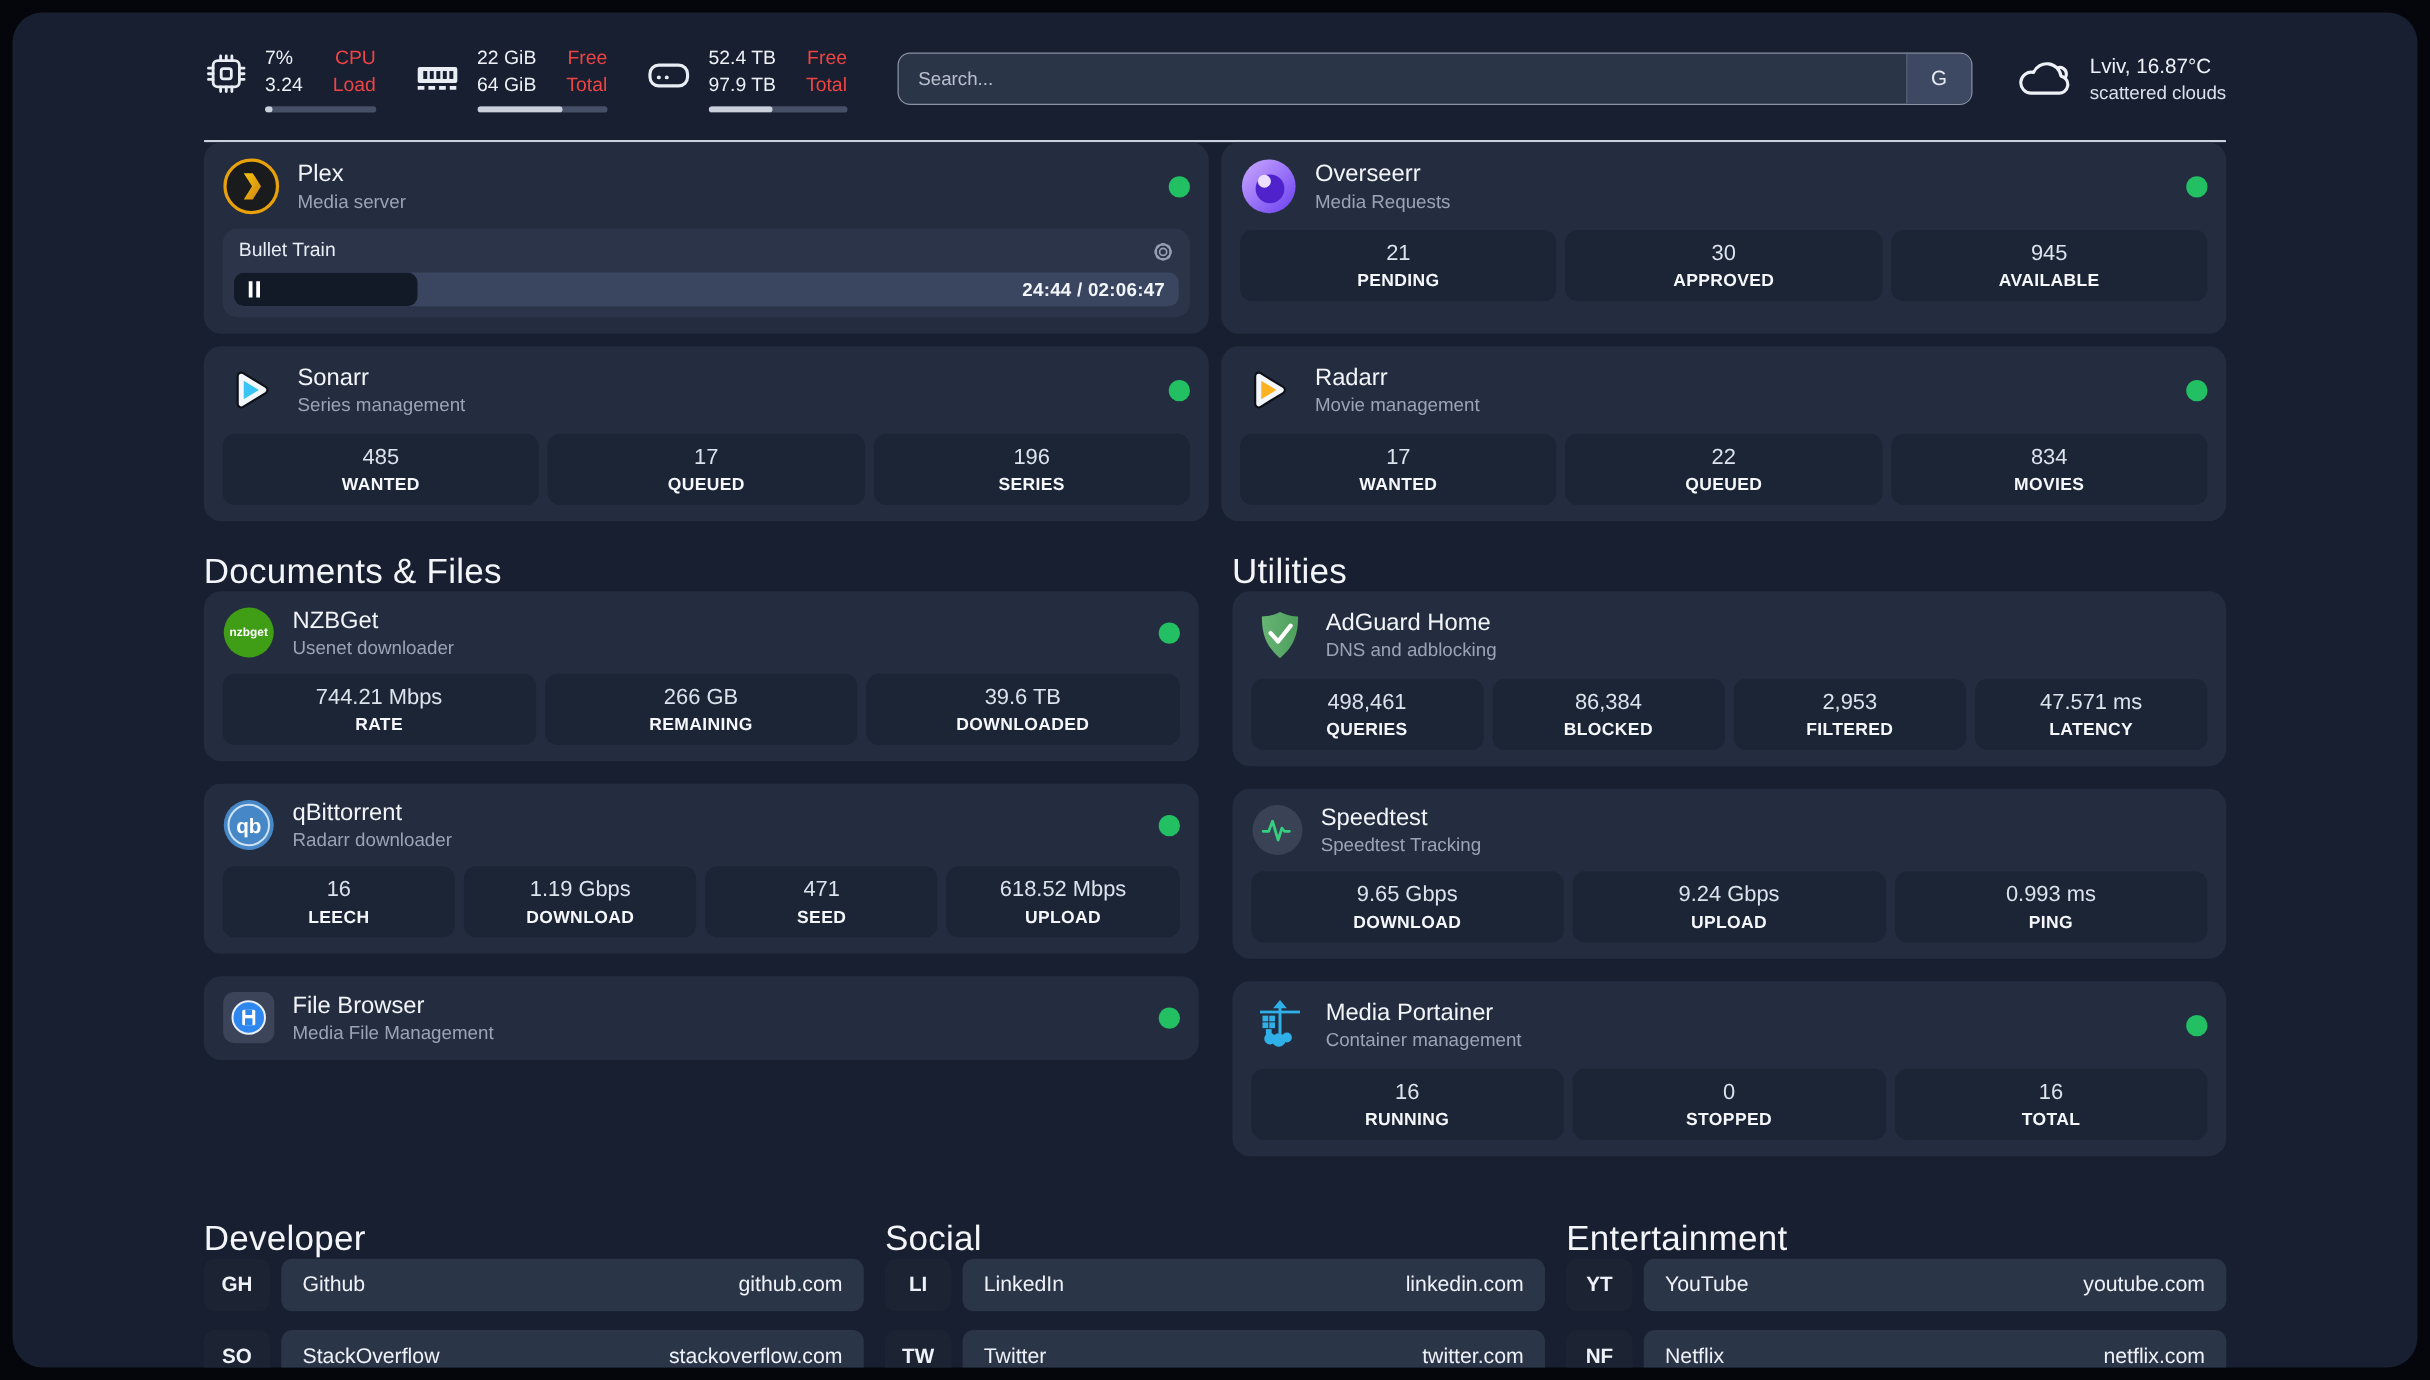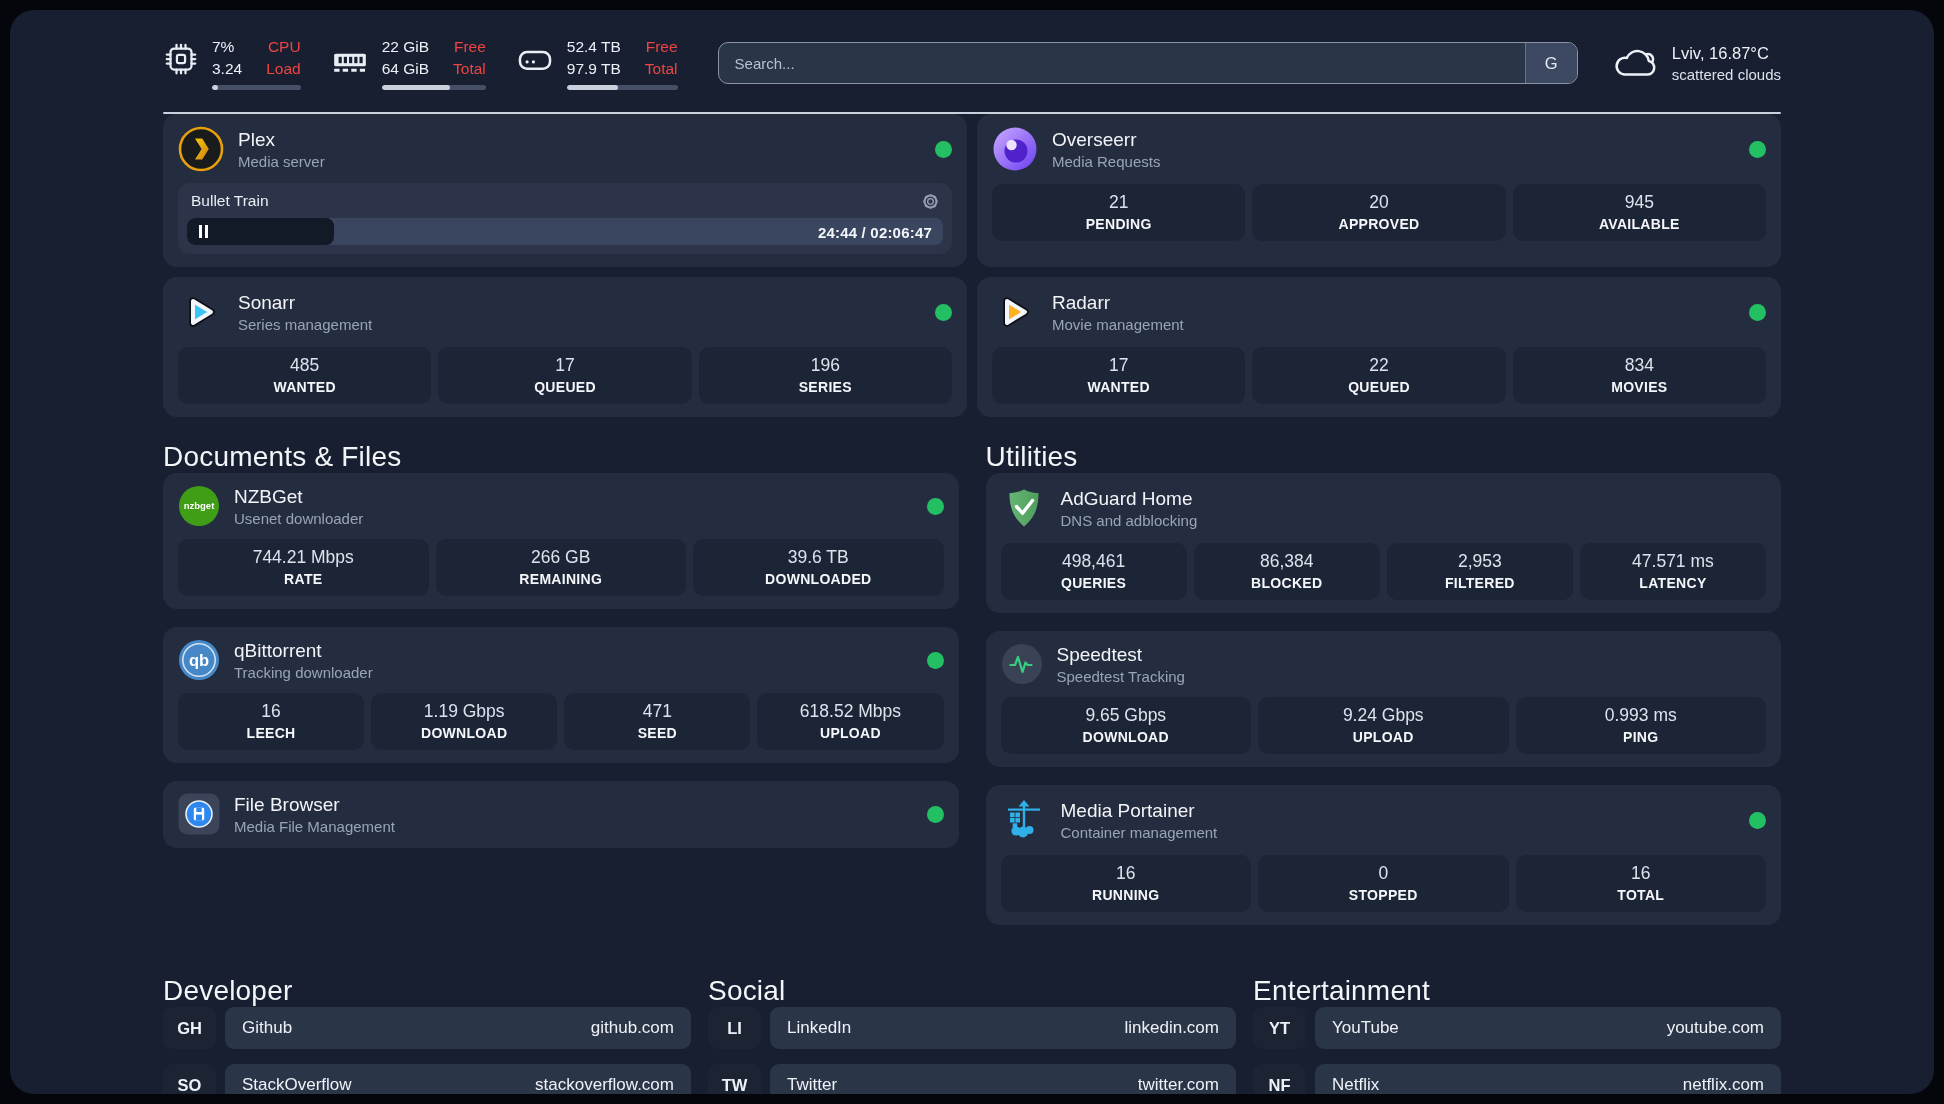--- a/index.html
+++ b/index.html
@@ -243,21 +243,21 @@
           <div class="s">Media Requests</div>
         </div>
         <span class="dot"></span>
       </div>
       <div class="tiles">
         <div class="tile">
           <div class="v">21</div>
           <div class="l">PENDING</div>
         </div>
         <div class="tile">
-          <div class="v">20</div>
+          <div class="v">30</div>
           <div class="l">APPROVED</div>
         </div>
         <div class="tile">
           <div class="v">945</div>
           <div class="l">AVAILABLE</div>
         </div>
       </div>
     </div>
 
     <div class="card">
@@ -360,21 +360,21 @@
           <div class="chead">
             <span>
               <svg width="42" height="42" viewBox="0 0 42 42">
                 <circle cx="21" cy="21" r="20" fill="#4688c7"></circle>
                 <circle cx="21" cy="21" r="16.2" fill="none" stroke="#cfe2f3" stroke-width="1.6"></circle>
                 <text x="21" y="27" text-anchor="middle" font-size="16.5" font-weight="700" fill="#ffffff">qb</text>
               </svg>
             </span>
             <div class="ctext">
               <div class="t">qBittorrent</div>
-              <div class="s">Tracking downloader</div>
+              <div class="s">Radarr downloader</div>
             </div>
             <span class="dot"></span>
           </div>
           <div class="tiles">
             <div class="tile">
               <div class="v">16</div>
               <div class="l">LEECH</div>
             </div>
             <div class="tile">
               <div class="v">1.19 Gbps</div>

